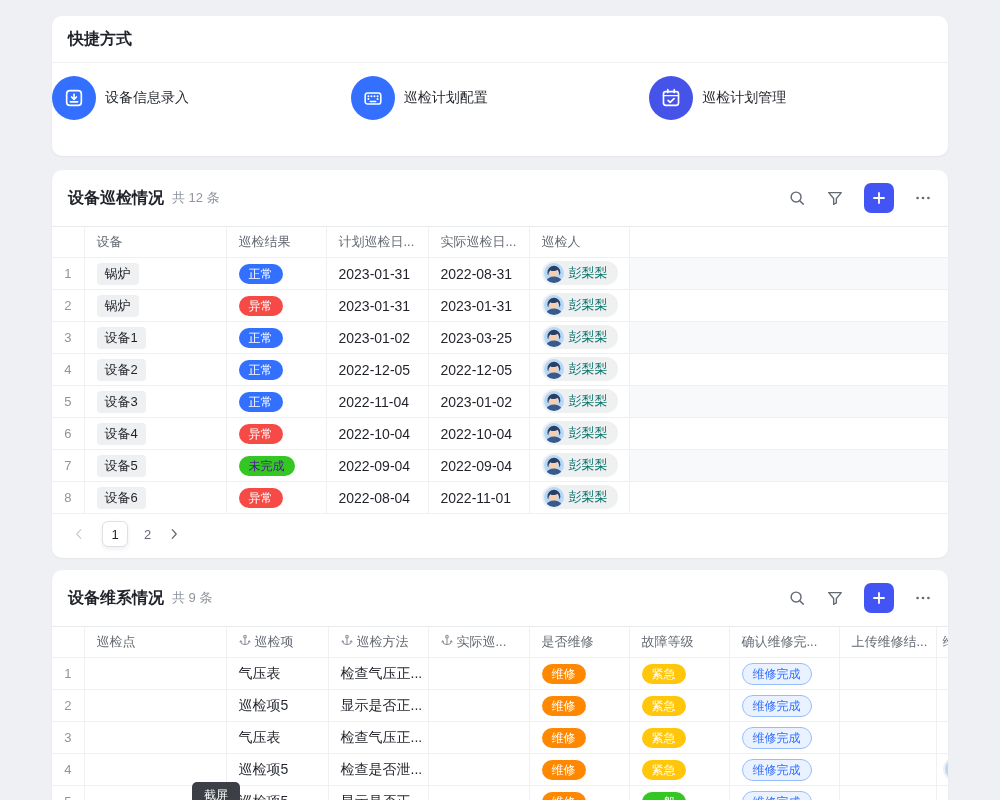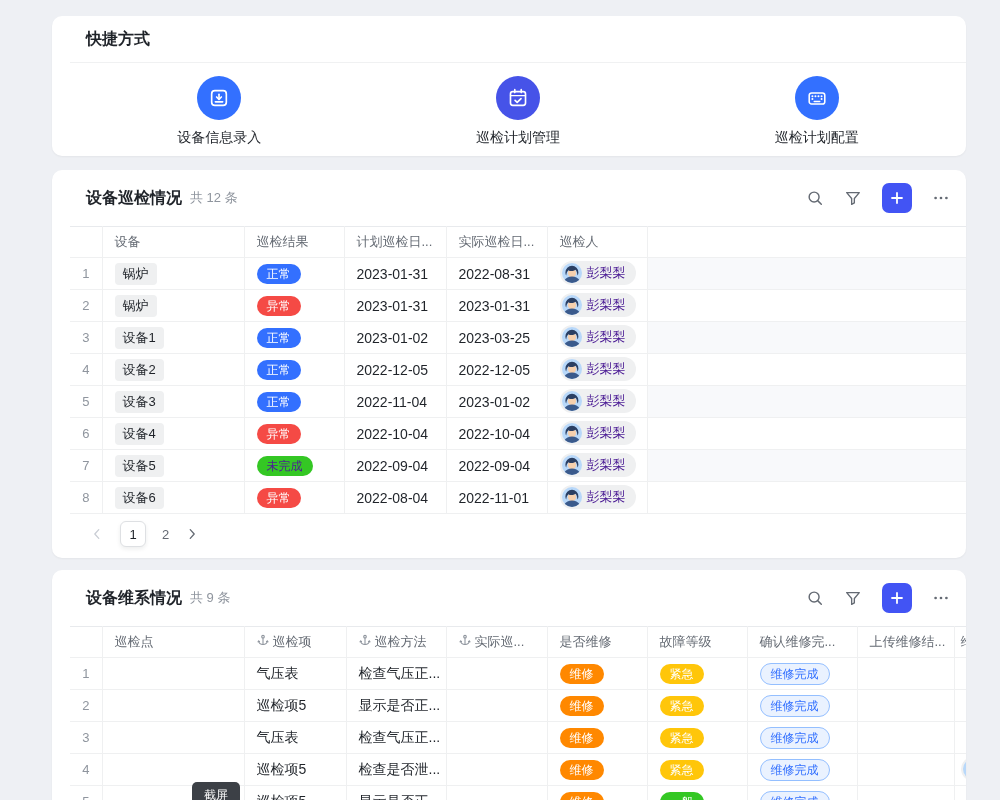--- a/index.html
+++ b/index.html
@@ -1,53 +1,53 @@
 <!DOCTYPE html>
 <html><head>
 <meta charset="utf-8">
 <style>
   html,body{margin:0;padding:0;width:1000px;height:800px;overflow:hidden;
     background:#eef0f4;font-family:"Liberation Sans","DejaVu Sans",sans-serif;position:relative;}
   .card{position:absolute;left:52px;width:896px;background:#fff;border-radius:10px;
-    box-shadow:0 1px 2px rgba(31,35,41,.05);padding-left:18px;}
+    box-shadow:0 1px 2px rgba(31,35,41,.05);}
   #card-shortcuts{top:16px;height:140px;}
   #card-inspection{top:170px;height:388px;}
   #card-maintenance{top:570px;height:262px;}
   .card-header{display:flex;align-items:center;height:56px;padding:0 16px;}
   #card-shortcuts .card-header{height:46px;border-bottom:1px solid #f0f1f2;}
   .card-title{font-size:16px;font-weight:700;color:#1f2329;}
   .card-count{font-size:13px;color:#8f959e;margin-left:8px;}
   .toolbar{margin-left:auto;display:flex;align-items:center;gap:20px;}
   .tb-icon{display:inline-flex;cursor:pointer;align-items:center;}
   .plus-btn{width:30px;height:30px;border-radius:7px;background:#4254f4;display:inline-flex;
     align-items:center;justify-content:center;cursor:pointer;}
   
   .shortcut-row{display:flex;padding-top:13px;}
-  .shortcut{flex:1;display:flex;flex-direction:column;align-items:center;gap:9px;cursor:pointer;}
+  .shortcut{flex:1;display:flex;flex-direction:row;align-items:center;gap:9px;cursor:pointer;}
   .s-icon{width:44px;height:44px;border-radius:50%;display:flex;align-items:center;justify-content:center;}
   .s-icon.blue{background:#3370ff;}
   .s-icon.indigo{background:#4653e8;}
   .s-label{font-size:14px;color:#1f2329;}
   
   table{width:100%;border-collapse:collapse;table-layout:fixed;}
   th,td{height:32px;padding:0 12px;white-space:nowrap;overflow:hidden;text-align:left;
     border-bottom:1px solid #eff0f1;border-right:1px solid #eff0f1;box-sizing:border-box;}
   th{border-top:1px solid #e8eaed;font-weight:400;font-size:13px;color:#646a73;height:31px;}
   td{font-size:14px;color:#1f2329;}
   th:last-child,td:last-child{border-right:none;padding-left:6px;}
   th.idx,td.idx{padding:0;text-align:center;}
   td.idx{color:#8f959e;font-size:13px;}
   th.filler,td.filler{border-right:none;}
   #card-inspection tbody tr:nth-child(odd) td.filler{background:#f8f9fb;}
   .col-icon{display:inline-flex;vertical-align:-1px;margin-right:4px;}
   .col-label{vertical-align:middle;text-align:center;}
   .tag{display:inline-block;background:#eff0f1;border-radius:4px;padding:2px 8px;font-size:13px;color:#1f2329;}
   .badge{display:inline-block;line-height:20px;height:20px;padding:0 10px;border-radius:11px;font-size:12px;}
   .person-chip{display:inline-flex;align-items:center;gap:5px;background:#eff0f1;border-radius:12px;
-    padding:2px 10px 2px 2px;font-size:13px;color:#4c1d95;}
+    padding:2px 10px 2px 2px;font-size:13px;color:#0f766e;}
   .avatar{display:inline-flex;width:20px;height:20px;}
   
   .pagination{display:flex;align-items:center;gap:16px;padding:7px 20px;}
   .pg-chev{display:inline-flex;cursor:pointer;}
   .pg-current{min-width:24px;height:24px;display:inline-flex;align-items:center;justify-content:center;
     background:#fff;border:1px solid #dee0e3;border-radius:6px;box-shadow:0 2px 4px rgba(31,35,41,.08);
     font-size:13px;color:#1f2329;cursor:pointer;}
   .pg-num{font-size:13px;color:#646a73;cursor:pointer;}
   .screenshot-tooltip{position:absolute;left:192px;top:782px;background:#3c4046;color:#fff;
     font-size:12px;padding:5px 12px;border-radius:5px;z-index:10;}
@@ -65,39 +65,39 @@
         <svg width="22" height="22" viewBox="0 0 24 24" fill="none" stroke="#fff" stroke-width="1.8" stroke-linecap="round" stroke-linejoin="round">
             <rect x="4" y="4" width="16" height="16" rx="3.5"></rect>
             <path d="M12 8v5.2"></path>
             <path d="M9.4 10.9l2.6 2.6 2.6-2.6"></path>
             <path d="M8 16.2h8"></path>
           </svg>
       </span>
       <span class="s-label">设备信息录入</span>
     </div>
     <div class="shortcut">
+      <span class="s-icon blue">
+        <svg width="22" height="22" viewBox="0 0 24 24" fill="none" stroke="#fff" stroke-width="1.7" stroke-linecap="round">
+            <rect x="3.5" y="6.5" width="17" height="12" rx="2.5"></rect>
+            <path d="M7 10h.01M10.3 10h.01M13.6 10h.01M17 10h.01M7 13h.01M17 13h.01" stroke-width="2.2"></path>
+            <path d="M9 15.8h6"></path>
+          </svg>
+      </span>
+      <span class="s-label">巡检计划配置</span>
+    </div>
+    <div class="shortcut">
       <span class="s-icon indigo">
         <svg width="22" height="22" viewBox="0 0 24 24" fill="none" stroke="#fff" stroke-width="1.8" stroke-linecap="round" stroke-linejoin="round">
             <rect x="3.8" y="5" width="16.4" height="15" rx="2.5"></rect>
             <path d="M3.8 9.4h16.4" stroke-width="1.4"></path>
             <path d="M8.5 2.9v3.2M15.5 2.9v3.2"></path>
             <path d="M8.8 14.5l2.3 2.3 4.2-4.2"></path>
           </svg>
       </span>
       <span class="s-label">巡检计划管理</span>
-    </div>
-    <div class="shortcut">
-      <span class="s-icon blue">
-        <svg width="22" height="22" viewBox="0 0 24 24" fill="none" stroke="#fff" stroke-width="1.7" stroke-linecap="round">
-            <rect x="3.5" y="6.5" width="17" height="12" rx="2.5"></rect>
-            <path d="M7 10h.01M10.3 10h.01M13.6 10h.01M17 10h.01M7 13h.01M17 13h.01" stroke-width="2.2"></path>
-            <path d="M9 15.8h6"></path>
-          </svg>
-      </span>
-      <span class="s-label">巡检计划配置</span>
     </div>
   </div>
 </div>
 
 <div class="card" id="card-inspection">
   <div class="card-header">
     <span class="card-title">设备巡检情况</span>
     <span class="card-count">共 12 条</span>
     <div class="toolbar">
       <span class="tb-icon">

